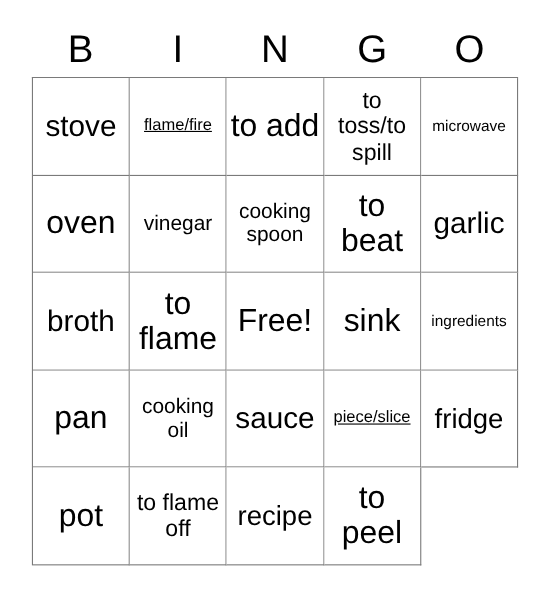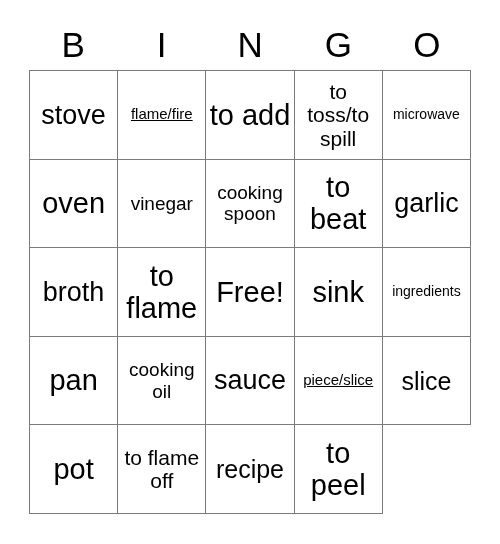--- a/index.html
+++ b/index.html
@@ -161,21 +161,21 @@
         <span class="cell-text sz-sm">cooking oil</span>
       </div>
     <div class="cell">
         <span class="cell-text sz-xl">sauce</span>
       </div>
     <div class="cell">
         <span class="cell-text sz-xs">piece/slice</span>
       </div>
 
     <div class="cell">
-        <span class="cell-text sz-lg">slice</span>
+        <span class="cell-text sz-lg">fridge</span>
       </div>
     <div class="cell">
         <span class="cell-text sz-xxl">pot</span>
       </div>
     <div class="cell">
         <span class="cell-text sz-md">to flame off</span>
       </div>
     <div class="cell">
         <span class="cell-text sz-lg">recipe</span>
       </div>

